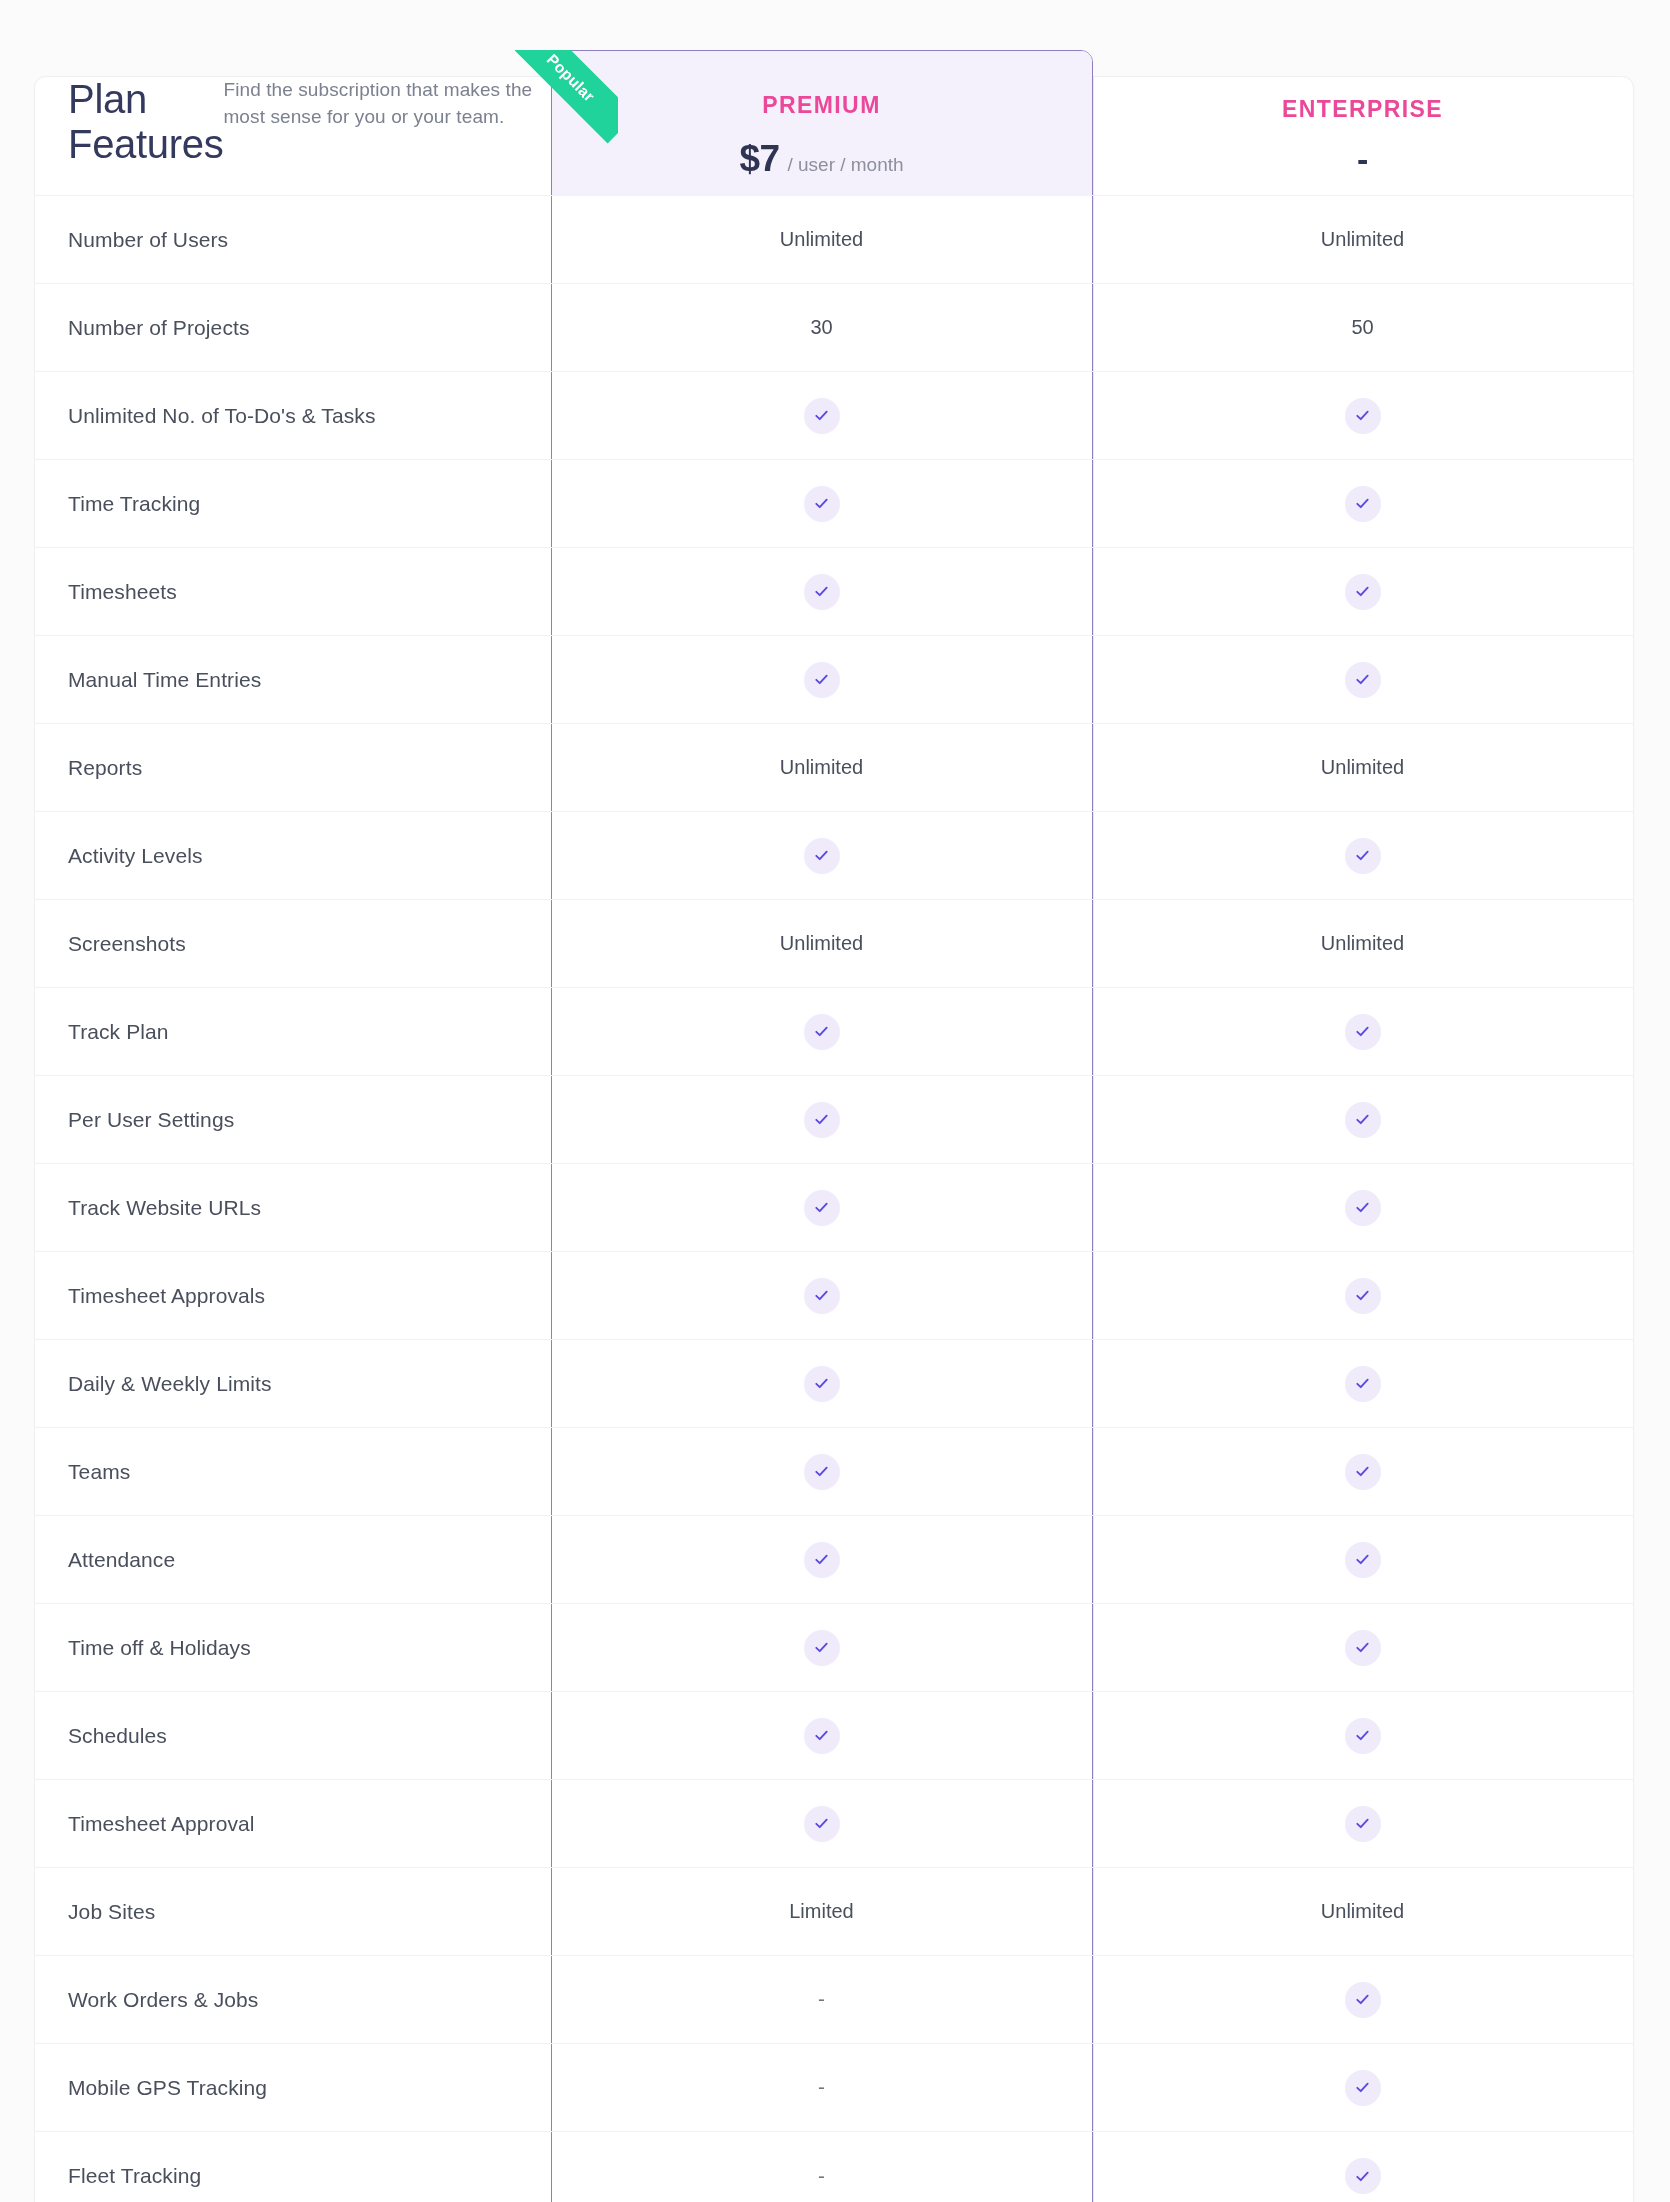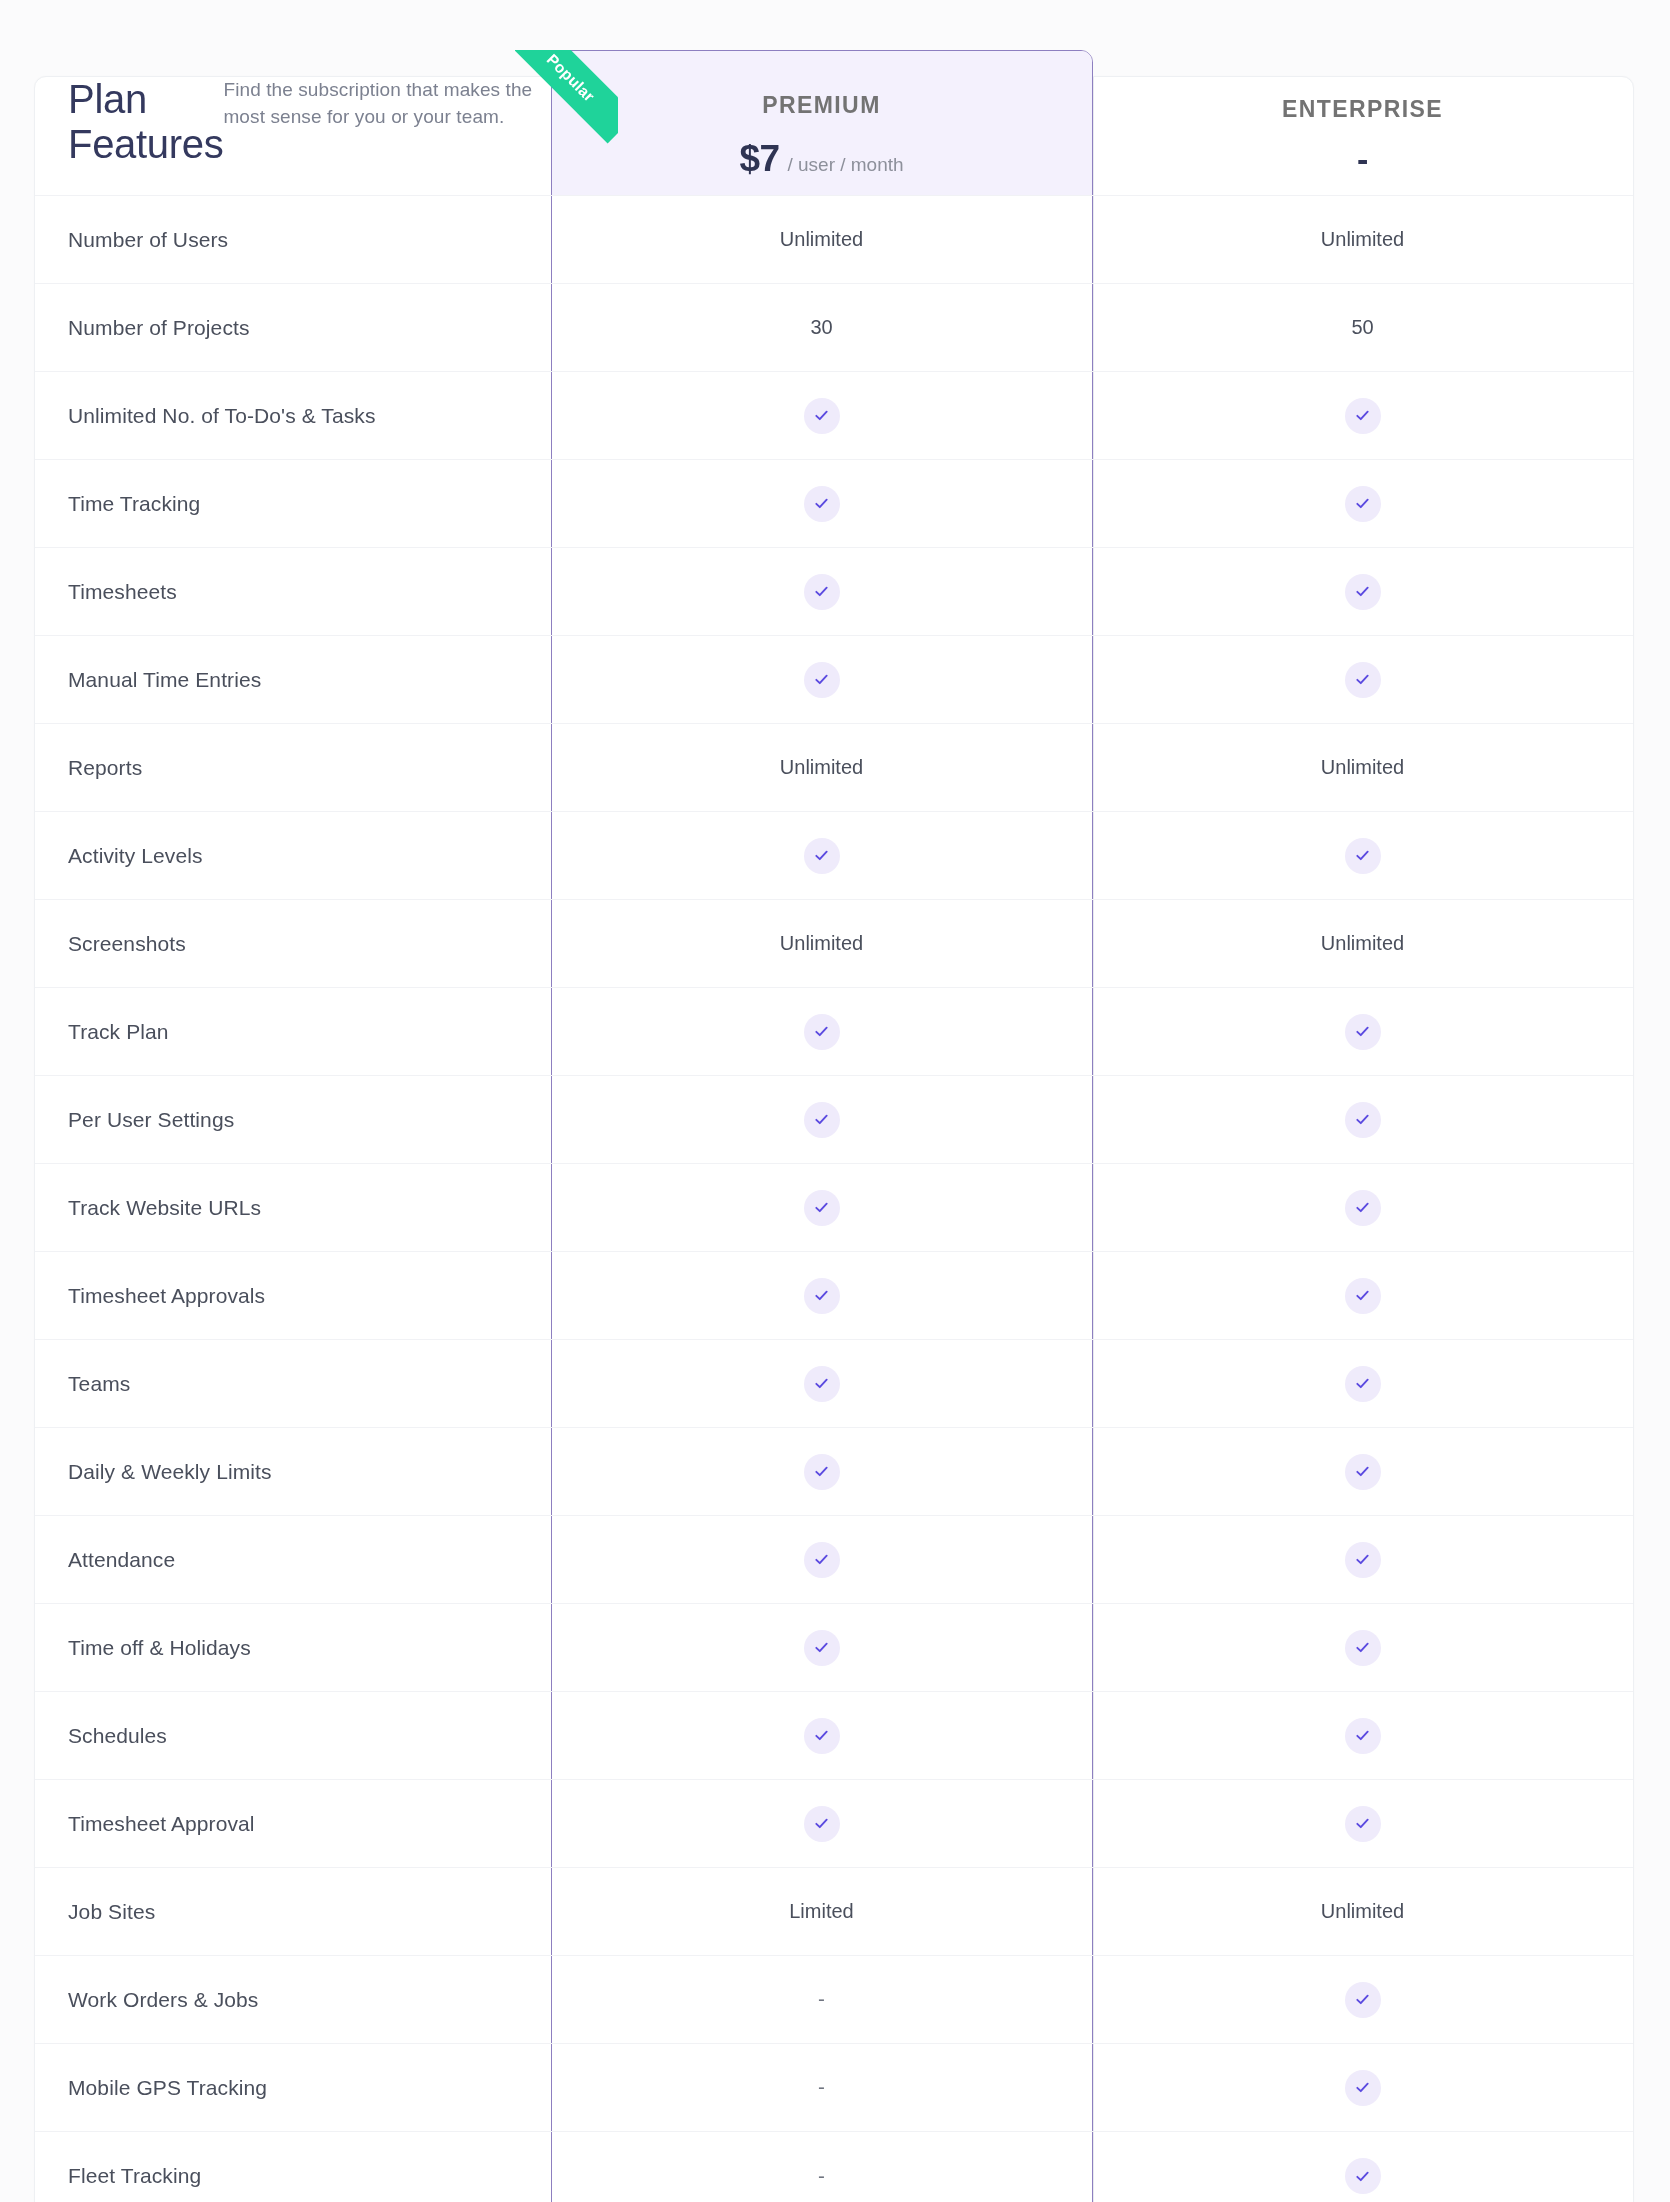--- a/index.html
+++ b/index.html
@@ -95,21 +95,21 @@
     flex-direction: column;
     align-items: center;
     justify-content: center;
     height: 100%;
     width: 100%;
   }
   .plan-name {
     font-size: 23px;
     font-weight: 700;
     letter-spacing: 1.4px;
-    color: #737373;
+    color: #ec4899;
     margin-bottom: 19px;
   }
   .plan-price-line {
     display: flex;
     align-items: baseline;
     justify-content: center;
   }
   .plan-price {
     font-size: 37px;
     font-weight: 700;
@@ -439,38 +439,38 @@
           </div>
           <div class="cell-plan enterprise">
             <span class="check-badge">
               <svg width="19" height="19" viewBox="0 0 22 22" fill="none" aria-hidden="true">
                 <path d="M5 11.4 L9 15.2 L17 6.6" stroke="#5b4ae0" stroke-width="2.2" stroke-linecap="round" stroke-linejoin="round" fill="none"></path>
               </svg>
             </span>
           </div>
         </div>
         <div class="grid-row" style="position: relative; z-index: 4; height: 88px;">
+          <div class="cell-feature">Daily &amp; Weekly Limits</div>
+          <div class="cell-plan premium">
+            <span class="check-badge">
+              <svg width="19" height="19" viewBox="0 0 22 22" fill="none" aria-hidden="true">
+                <path d="M5 11.4 L9 15.2 L17 6.6" stroke="#5b4ae0" stroke-width="2.2" stroke-linecap="round" stroke-linejoin="round" fill="none"></path>
+              </svg>
+            </span>
+          </div>
+          <div class="cell-plan enterprise">
+            <span class="check-badge">
+              <svg width="19" height="19" viewBox="0 0 22 22" fill="none" aria-hidden="true">
+                <path d="M5 11.4 L9 15.2 L17 6.6" stroke="#5b4ae0" stroke-width="2.2" stroke-linecap="round" stroke-linejoin="round" fill="none"></path>
+              </svg>
+            </span>
+          </div>
+        </div>
+        <div class="grid-row" style="position: relative; z-index: 4; height: 88px;">
           <div class="cell-feature">Teams</div>
-          <div class="cell-plan premium">
-            <span class="check-badge">
-              <svg width="19" height="19" viewBox="0 0 22 22" fill="none" aria-hidden="true">
-                <path d="M5 11.4 L9 15.2 L17 6.6" stroke="#5b4ae0" stroke-width="2.2" stroke-linecap="round" stroke-linejoin="round" fill="none"></path>
-              </svg>
-            </span>
-          </div>
-          <div class="cell-plan enterprise">
-            <span class="check-badge">
-              <svg width="19" height="19" viewBox="0 0 22 22" fill="none" aria-hidden="true">
-                <path d="M5 11.4 L9 15.2 L17 6.6" stroke="#5b4ae0" stroke-width="2.2" stroke-linecap="round" stroke-linejoin="round" fill="none"></path>
-              </svg>
-            </span>
-          </div>
-        </div>
-        <div class="grid-row" style="position: relative; z-index: 4; height: 88px;">
-          <div class="cell-feature">Daily &amp; Weekly Limits</div>
           <div class="cell-plan premium">
             <span class="check-badge">
               <svg width="19" height="19" viewBox="0 0 22 22" fill="none" aria-hidden="true">
                 <path d="M5 11.4 L9 15.2 L17 6.6" stroke="#5b4ae0" stroke-width="2.2" stroke-linecap="round" stroke-linejoin="round" fill="none"></path>
               </svg>
             </span>
           </div>
           <div class="cell-plan enterprise">
             <span class="check-badge">
               <svg width="19" height="19" viewBox="0 0 22 22" fill="none" aria-hidden="true">

